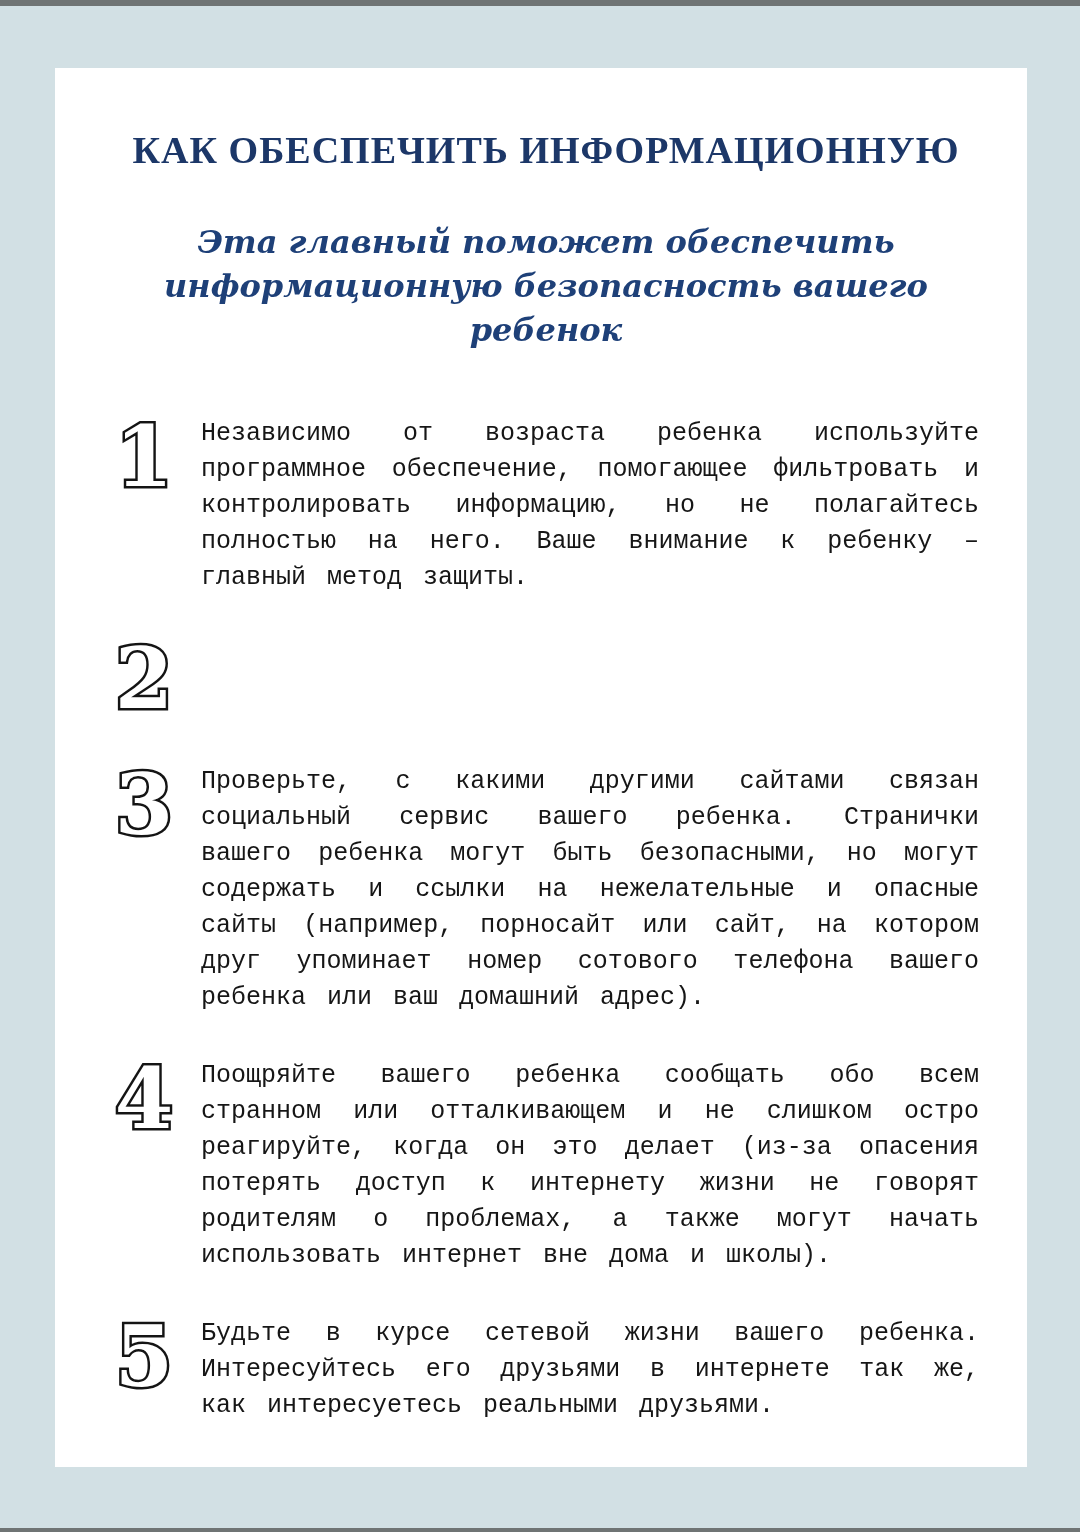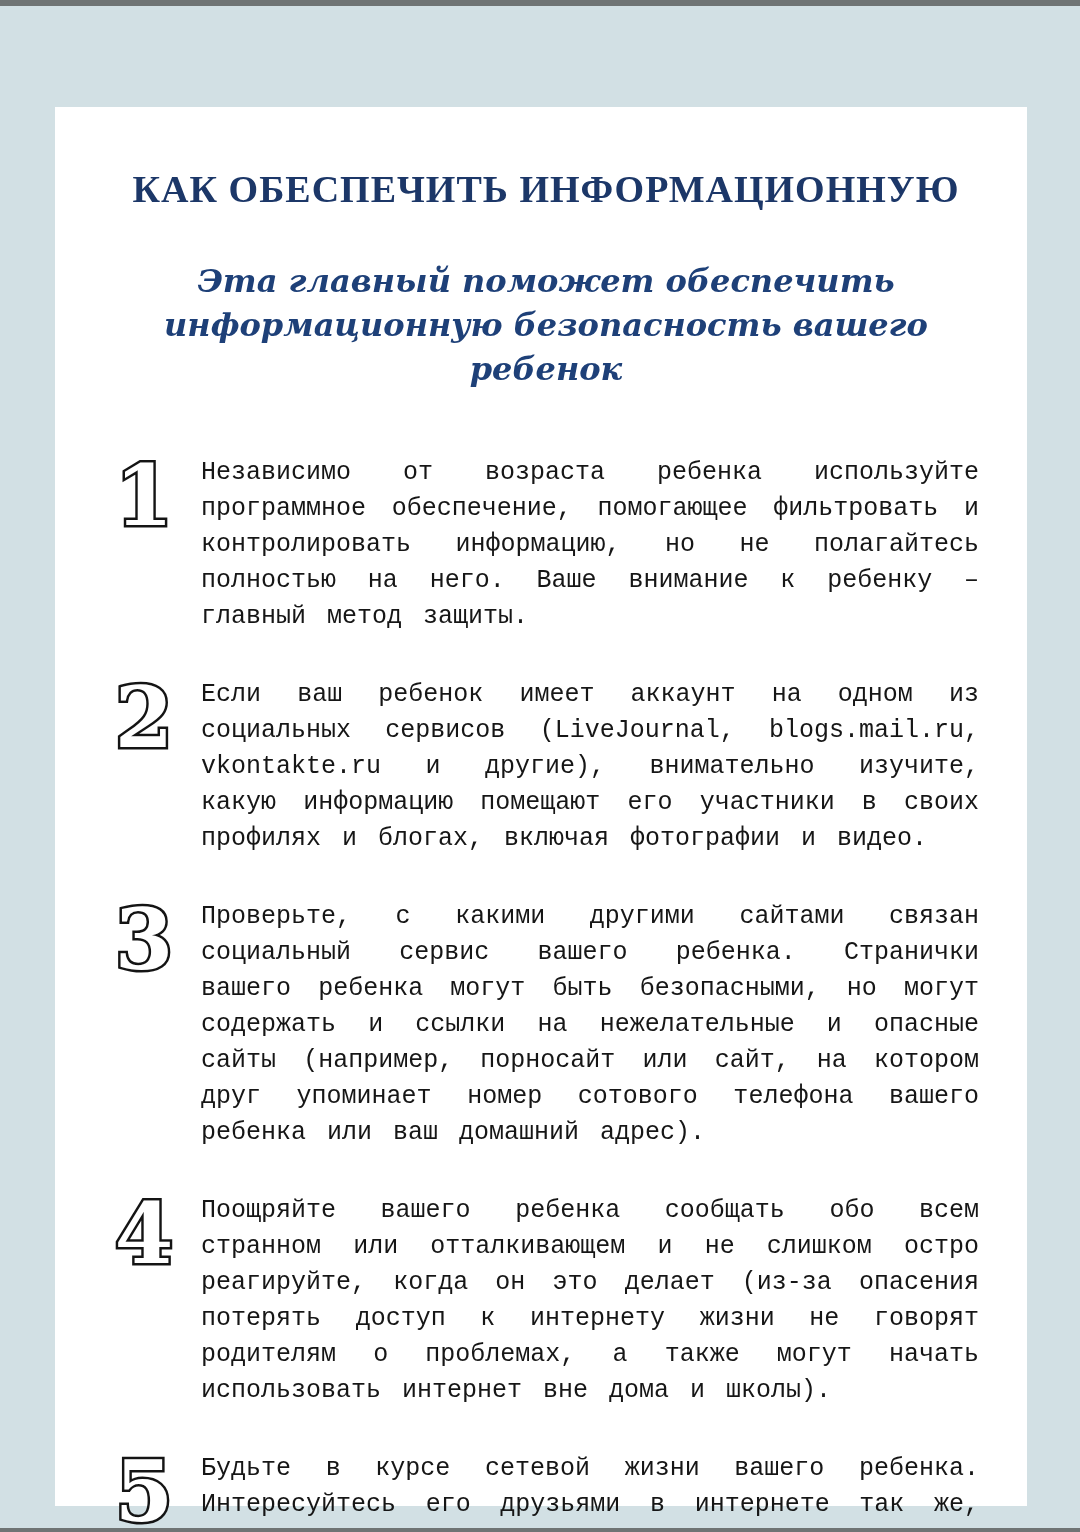--- a/index.html
+++ b/index.html
@@ -23,21 +23,20 @@
   .edge-bar.bottom { bottom: 0; height: 4px; }
   .card {
     position: absolute;
     left: 55px;
     top: 68px;
     width: 972px;
     height: 1399px;
     background: #ffffff;
     box-sizing: border-box;
     padding: 58px 48px 0 58px;
-    margin-top: 39px;
   }
   .title {
     margin: 0;
     text-align: center;
     color: #1c3768;
     font-family: "Liberation Serif", serif;
     font-weight: bold;
     font-size: 38px;
     line-height: 48px;
     letter-spacing: 1px;
@@ -117,21 +116,20 @@
         </span>
         <p class="tip-text">Независимо от возраста ребенка используйте программное обеспечение, помогающее фильтровать и контролировать информацию, но не полагайтесь полностью на него. Ваше внимание к ребенку – главный метод защиты.</p>
       </li>
 
       <li class="tip">
         <span class="num-col">
           <svg class="num-svg" width="62" height="84" viewBox="0 0 62 84" xmlns="http://www.w3.org/2000/svg">
             <text x="31" y="70" text-anchor="middle">2</text>
           </svg>
         </span>
-        <p class="tip-text">Если ваш ребенок имеет аккаунт на одном из социальных сервисов (LiveJournal, blogs.mail.ru, vkontakte.ru и другие), внимательно изучите, какую информацию помещают его участники в своих профилях и блогах, включая фотографии и видео.</p>
       </li>
 
       <li class="tip">
         <span class="num-col">
           <svg class="num-svg" width="62" height="84" viewBox="0 0 62 84" xmlns="http://www.w3.org/2000/svg">
             <text x="31" y="70" text-anchor="middle">3</text>
           </svg>
         </span>
         <p class="tip-text">Проверьте, с какими другими сайтами связан социальный сервис вашего ребенка. Странички вашего ребенка могут быть безопасными, но могут содержать и ссылки на нежелательные и опасные сайты (например, порносайт или сайт, на котором друг упоминает номер сотового телефона вашего ребенка или ваш домашний адрес).</p>
       </li>

